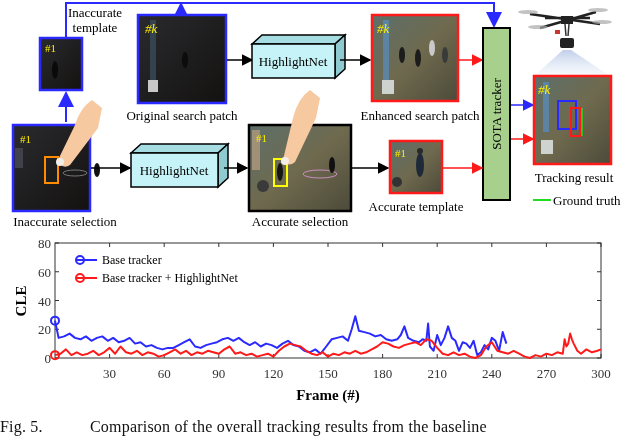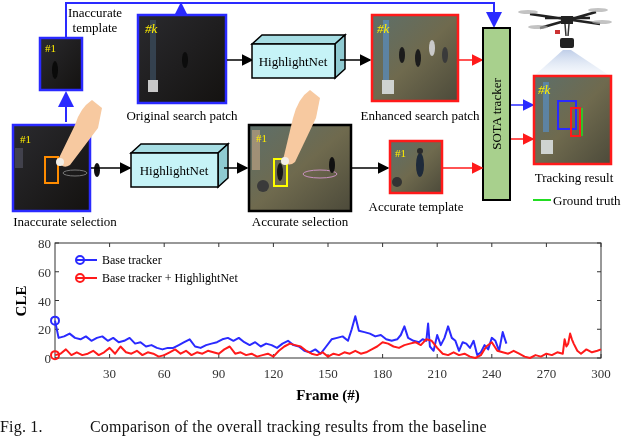--- a/index.html
+++ b/index.html
@@ -228,14 +228,14 @@
       <circle cx="80" cy="260" r="4" fill="none" stroke="#2a2aff" stroke-width="2"></circle>
       <text x="102" y="264" font-size="12">Base tracker</text>
       <line x1="77" y1="278" x2="97" y2="278" stroke="#ff1a1a" stroke-width="2"></line>
       <circle cx="80" cy="278" r="4" fill="none" stroke="#ff1a1a" stroke-width="2"></circle>
       <text x="102" y="282" font-size="12">Base tracker + HighlightNet</text>
     </g>
   </g>
 </svg>
 
 <div class="caption">
-  <span class="fig">Fig. 1.</span><span>Comparison of the overall tracking results from the baseline</span>
+  <span class="fig">Fig. 5.</span><span>Comparison of the overall tracking results from the baseline</span>
 </div>
 
 </body></html>

